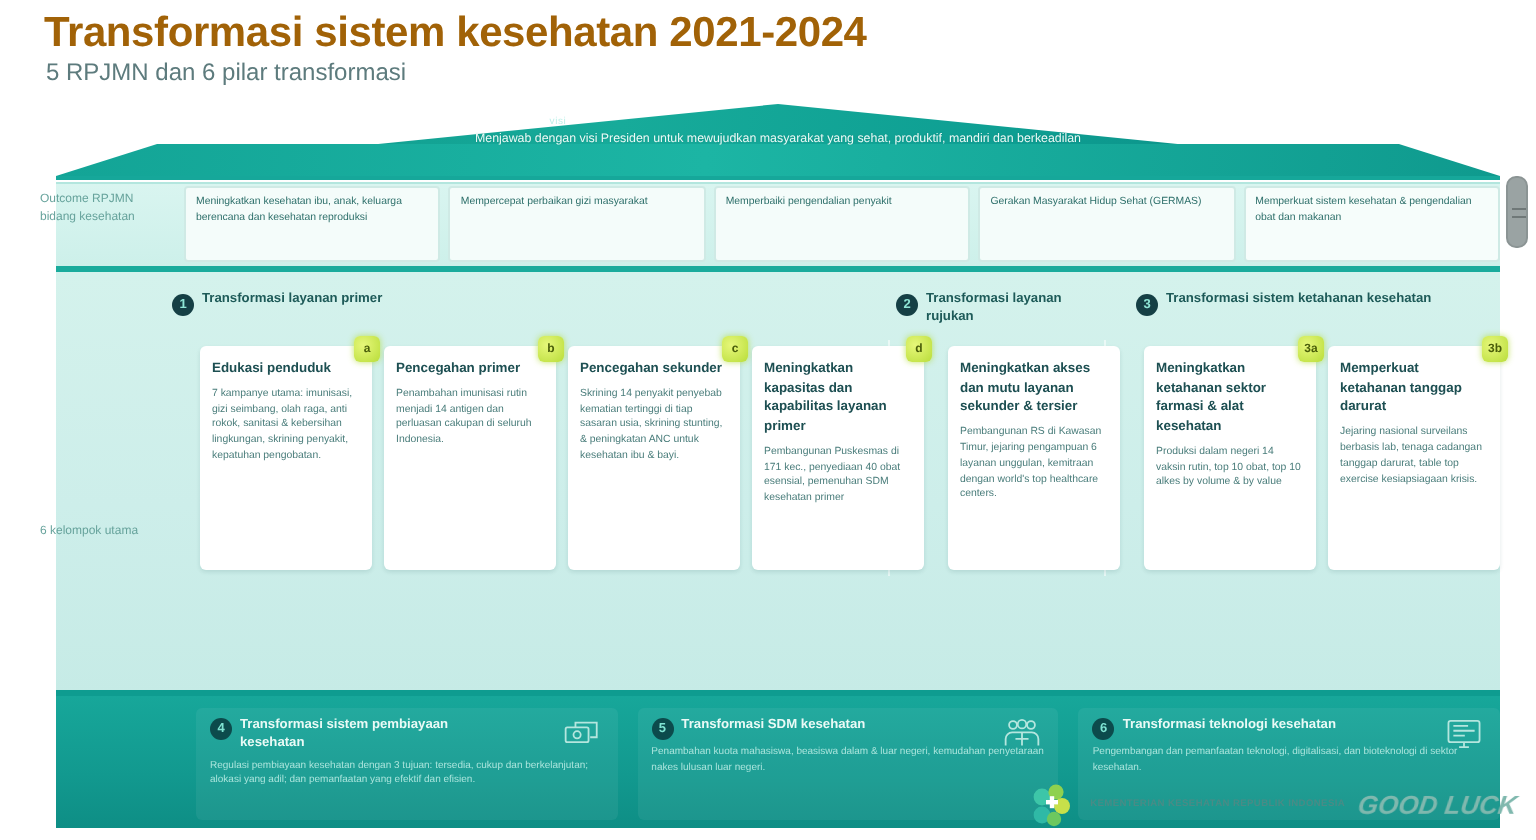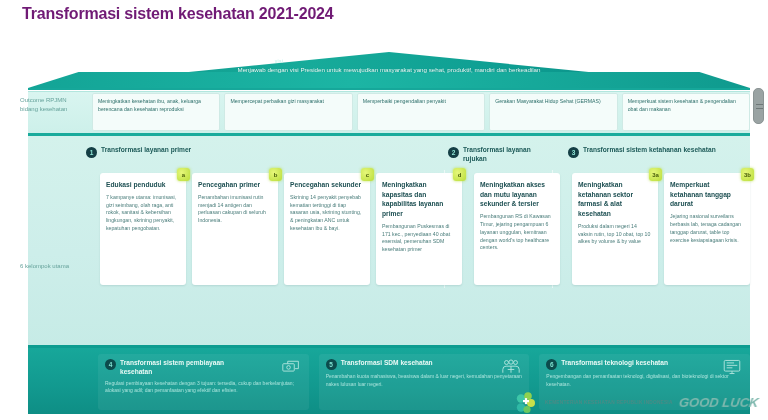--- a/index.html
+++ b/index.html
@@ -11,21 +11,21 @@
   }
   #root {
     position: relative;
     width: 768px; height: 420px;
     background: #ffffff;
   }
 
   
   .title {
     position: absolute; left: 22px; top: 5px;
-    font-size: 16px; font-weight: bold; color: #701a75;
+    font-size: 21px; font-weight: bold; color: #a16207;
     letter-spacing: -0.2px;
   }
   .subtitle {
     position: absolute; left: 23px; top: 29px;
     font-size: 12px; color: #5d7b7d;
   }
 
   
   .house {
     position: absolute; left: 14px; top: 52px;
@@ -241,20 +241,21 @@
     transform: skewX(-8deg);
     filter: blur(.3px);
   }
 </style>
 </head>
 <body>
 
 <div id="root">
 
   <div class="title">Transformasi sistem kesehatan 2021-2024</div>
+  <div class="subtitle">5 RPJMN dan 6 pilar transformasi</div>
 
   <div class="house">
 
     <div class="roof"></div>
     <div class="roof-wide"></div>
     <div class="roof-label">visi</div>
     <div class="roof-text">Menjawab dengan visi Presiden untuk mewujudkan masyarakat yang sehat, produktif, mandiri dan berkeadilan</div>
     <div class="roof-underline"></div>
 
     <div class="outcome-band"></div>

